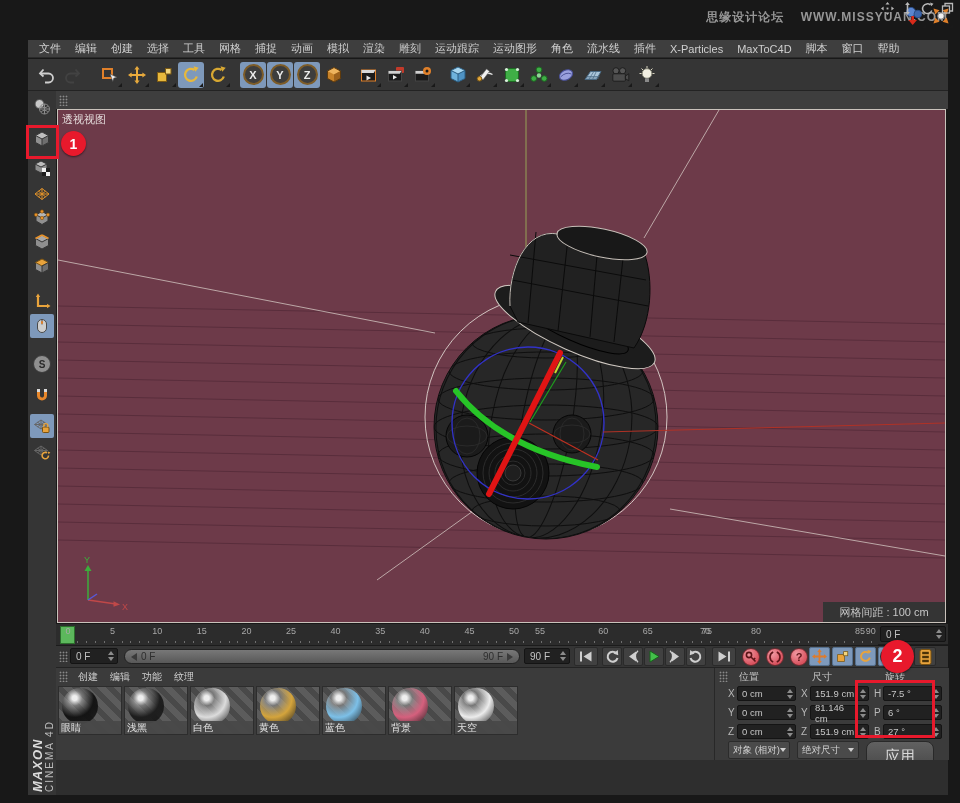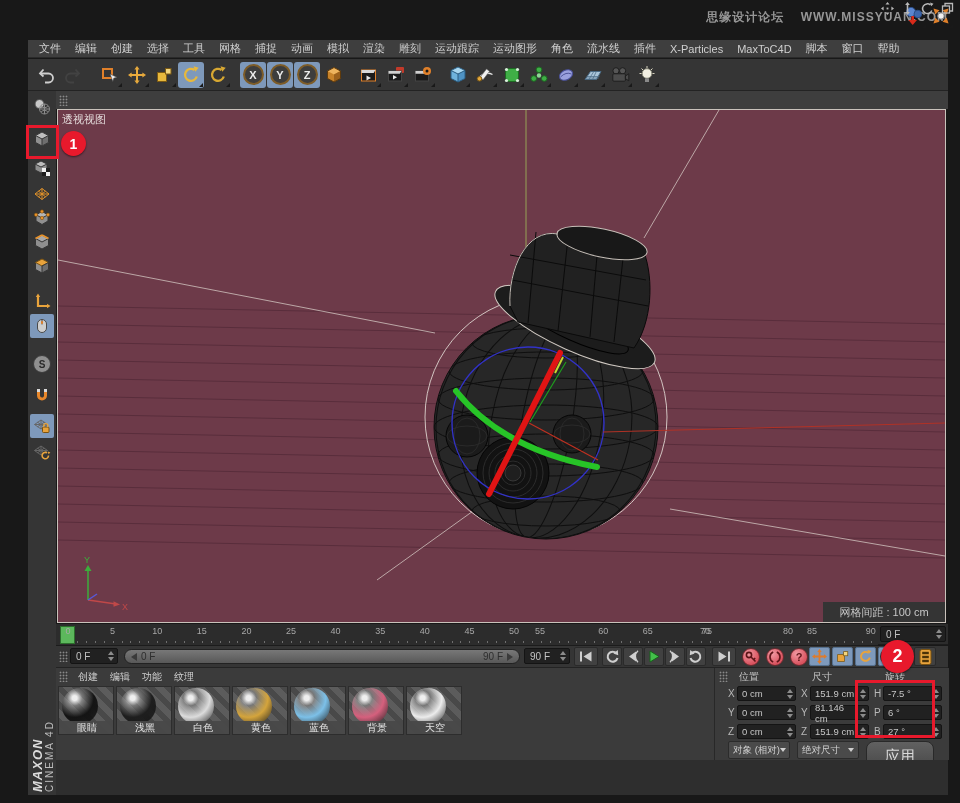--- a/index.html
+++ b/index.html
@@ -77,22 +77,22 @@
   .rec-circle{width:16px;height:16px;border-radius:50%;border:1px solid #6e2a30;
               background:radial-gradient(circle at 35% 30%,#f099a2,#d8525e 70%);display:flex;align-items:center;justify-content:center;}
   .p-ring{width:13px;height:13px;border-radius:50%;border:2px solid #343434;color:#f2f2f2;font-size:9px;font-weight:bold;
           display:flex;align-items:center;justify-content:center;}
   .q-glyph{color:#5c1418;font-size:11px;font-weight:bold;}
   
   #material-panel{position:absolute;left:56px;top:668px;width:658px;height:92px;background:#3b3b3b;}
   #material-menu{display:flex;align-items:center;height:17px;}
   #material-menu .menu-item{font-size:10px;padding:0 6px;}
   #material-list{position:absolute;left:2px;top:18px;display:flex;gap:2px;}
-  .mat{width:56px;height:49px;position:relative;border:1px solid #2d2d2d;box-sizing:border-box;
-       background:repeating-linear-gradient(45deg,#5c5c5c 0 6px,#494949 6px 12px);text-align:center;}
+  .mat{width:64px;height:49px;position:relative;border:1px solid #2d2d2d;box-sizing:border-box;
+       background:repeating-linear-gradient(45deg,#5c5c5c 0 6px,#494949 6px 12px);}
   .ball{position:absolute;left:3px;top:1px;width:36px;height:36px;border-radius:50%;}
   .mlabel{position:absolute;left:0;bottom:0;width:100%;height:13px;background:rgba(72,72,72,.94);
           font-size:10px;color:#e4e4e4;line-height:13px;padding-left:2px;box-sizing:border-box;white-space:nowrap;overflow:hidden;}
   #coord-panel{position:absolute;left:714px;top:668px;width:234px;height:92px;background:#3b3b3b;border-left:1px solid #282828;}
   #coord-panel .grip{position:absolute;left:1px;top:3px;}
   #coord-columns{position:absolute;left:13px;top:1px;display:flex;gap:5px;}
   .coord-col{width:68px;}
   .coord-head{font-size:10px;color:#c8c8c8;height:15px;line-height:15px;padding-left:11px;}
   .coord-row{display:flex;align-items:center;height:19px;}
   .coord-axis{width:9px;font-size:10px;color:#b8b8b8;flex:none;}
@@ -675,22 +675,22 @@
     <span class="tick" style="left: 279.6px;">40</span>
     <span class="tick" style="left: 324.2px;">35</span>
     <span class="tick" style="left: 368.8px;">40</span>
     <span class="tick" style="left: 413.4px;">45</span>
     <span class="tick" style="left: 458px;">50</span>
     <span class="tick" style="left: 484px;">55</span>
     <span class="tick" style="left: 547.2px;">60</span>
     <span class="tick" style="left: 591.8px;">65</span>
     <span class="tick" style="left: 649px;">70</span>
     <span class="tick" style="left: 651px;">75</span>
-    <span class="tick" style="left: 732px;">80</span>
-    <span class="tick" style="left: 756px;">85</span>
+    <span class="tick" style="left: 700px;">80</span>
+    <span class="tick" style="left: 804px;">85</span>
     <span class="tick" style="left: 814.8px;">90</span>
   </div>
 <div id="frame-top">
   <div class="frame-field">
     <span>0 F</span>
     <span class="stepper">
         <span class="st-up"></span>
         <span class="st-dn"></span>
       </span>
   </div>

